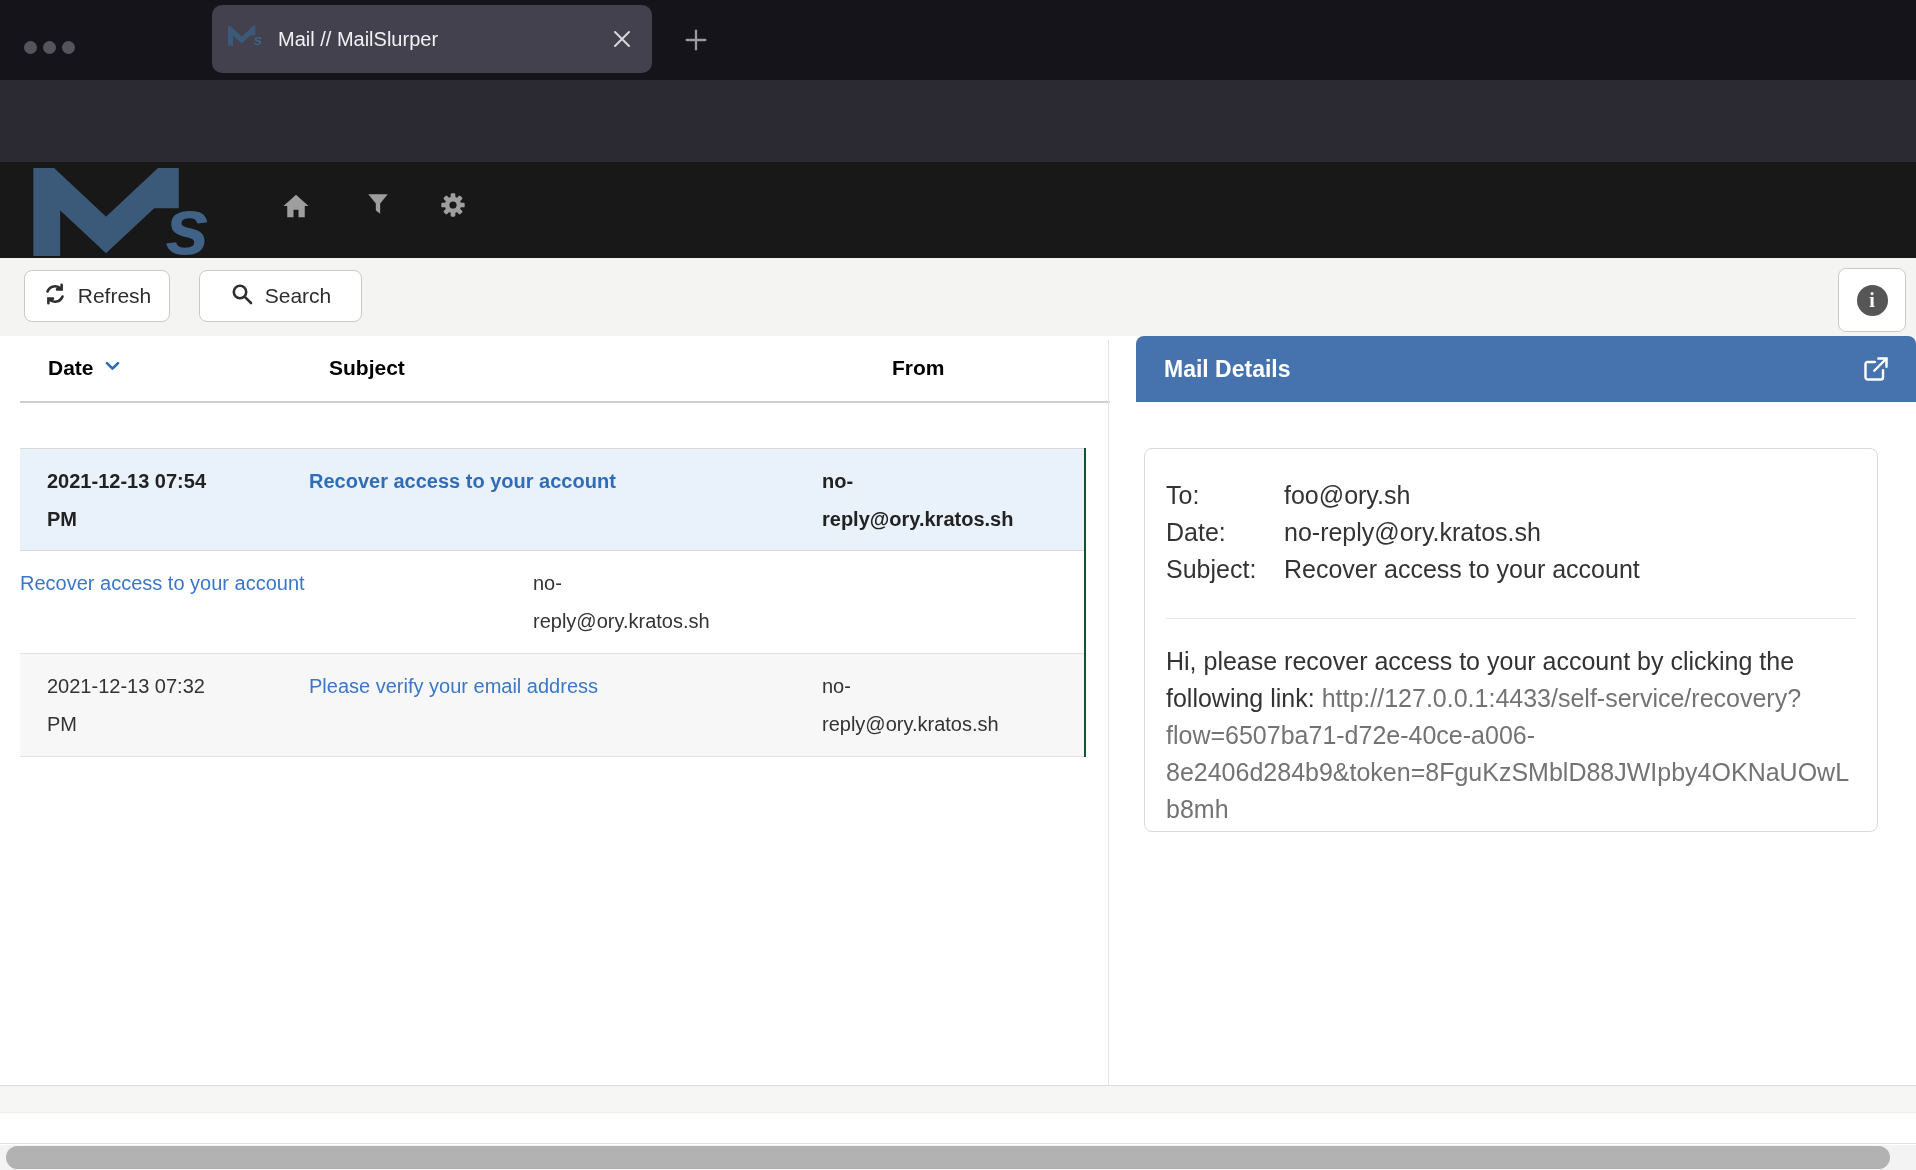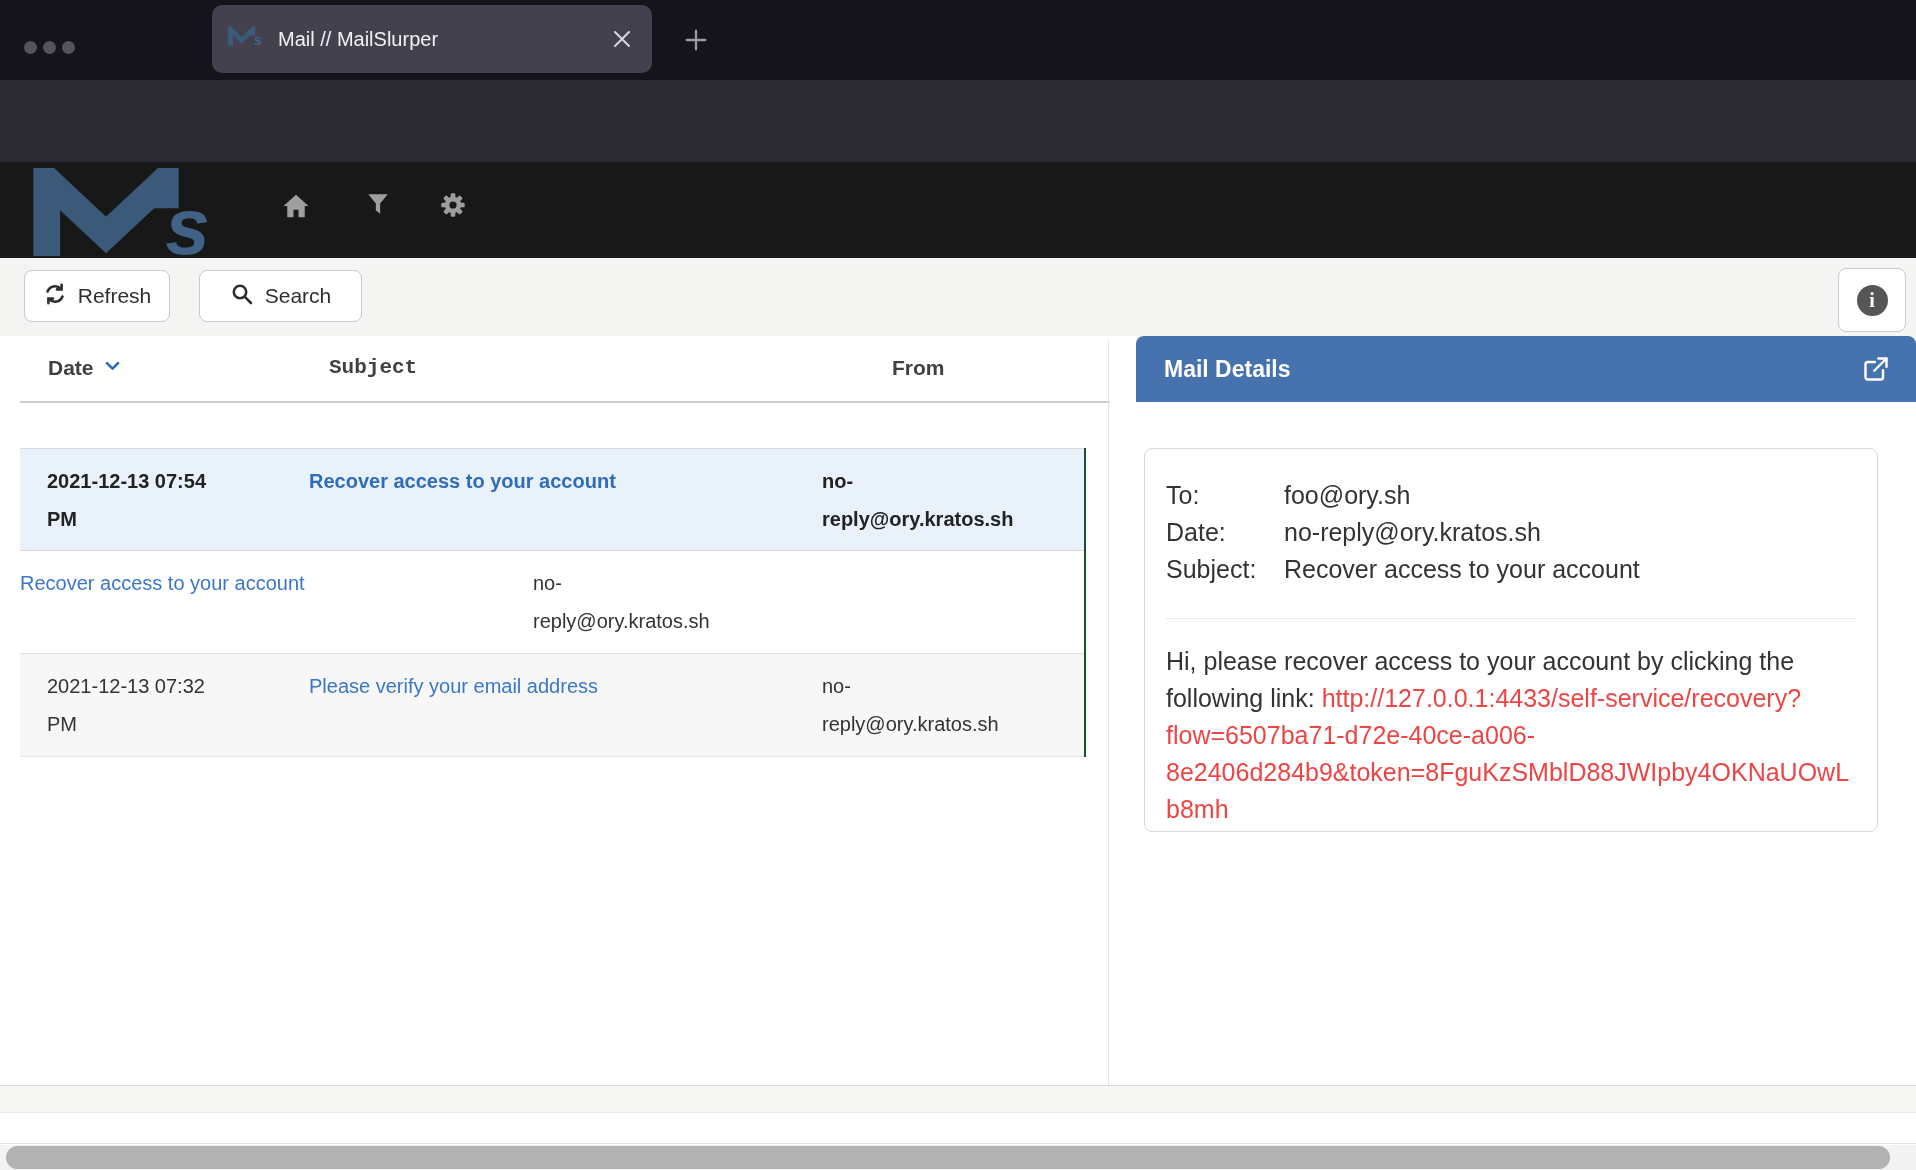--- a/index.html
+++ b/index.html
@@ -42,23 +42,23 @@
          display:flex; align-items:center; justify-content:center; gap:11px; font-size:21px; color:#2e2e2e; cursor:pointer; }
   #refresh-btn { left:24px; width:146px; }
   #search-btn  { left:199px; width:163px;text-align:center; }
   #info-btn { position:absolute; left:1838px; top:10px; width:68px; height:64px; background:#fff;
               border:1px solid #c9c9c9; border-radius:8px; display:flex; align-items:center; justify-content:center; }
   #info-glyph { width:31px; height:31px; border-radius:50%; background:#565656; color:#fff; text-align:center;
                 line-height:31px; font-size:20px; font-weight:bold; font-family:"Liberation Serif", serif; }
 
   
   #list-header { left:20px; top:348px; width:1090px; height:52px; }
-  #list-header .hcell { position:absolute; top:8px; font-size:21px; font-weight:bold; color:#404040; cursor:pointer; }
+  #list-header .hcell { position:absolute; top:8px; font-size:21px; font-weight:bold; color:#000000; cursor:pointer; }
   #hdr-date { left:28px; display:flex; align-items:center; gap:9px; }
-  #hdr-subject { left:309px;font-family:Liberation Mono, monospace; }
+  #hdr-subject { left:309px; }
   #hdr-from { left:872px; }
   #header-divider { left:20px; top:401px; width:1090px; height:2px; background:#cfcfcf; }
 
   #mail-list { left:20px; top:448px; width:1066px; border-right:2px solid #14532d; }
   .mail-row { display:flex; min-height:103px; border-bottom:1px solid #e2e2e2; font-size:20px; color:#333;
               line-height:38px; padding-top:13px; cursor:pointer; background:#fff; }
   .mail-row.selected { background:#e9f2fa; font-weight:bold; color:#222;
                        border-top:1px solid #d9d9d9; border-bottom:1px solid #d9d9d9; }
   .mail-row.striped { background:#f7f7f7; }
   .cell-date { flex:0 0 289px; padding-left:27px; padding-right:92px; overflow-wrap:break-word; }
@@ -73,21 +73,21 @@
                     border-radius:8px 8px 0 0; display:flex; align-items:center; }
   #details-title { margin-left:28px; color:#fff; font-size:23px; font-weight:bold; }
   #popout-btn { position:absolute; right:26px; top:19px; width:28px; height:28px; cursor:pointer; }
 
   #details-card { left:1144px; top:448px; width:734px; height:384px; background:#fff;
                   border:1px solid #d9d9d9; border-radius:8px; padding:28px 21px; font-size:25px; color:#333; }
   .meta-row { display:flex; line-height:37px; }
   .meta-label { flex:0 0 118px; }
   #card-rule { border:none; border-top:1px solid #e8e8e8; margin:30px 0 24px 0; }
   #mail-body { line-height:37px; overflow-wrap:anywhere; }
-  #mail-body a { color:#ef4444; text-decoration:none; }
+  #mail-body a { color:#737373; text-decoration:none; }
 
   
   #bottom-line { left:0; top:1085px; width:1916px; height:1px; background:#dbdbdb; }
   #gray-band  { left:0; top:1086px; width:1916px; height:26px; background:#f6f6f5; }
   #white-band { left:0; top:1112px; width:1916px; height:32px; background:#fff;
                 border-top:1px solid #ececec; border-bottom:1px solid #e0e0e0; }
   #hscroll-track { left:0; top:1145px; width:1916px; height:25px; background:#f3f3f3; }
   #hscroll-thumb { position:absolute; left:6px; top:1px; width:1884px; height:23px; border-radius:12px; background:#b2b2b2; }
 </style>
 </head>

